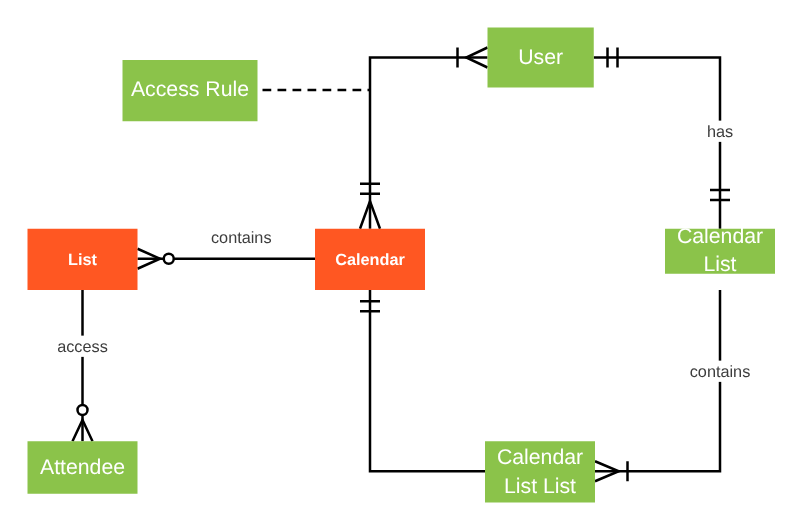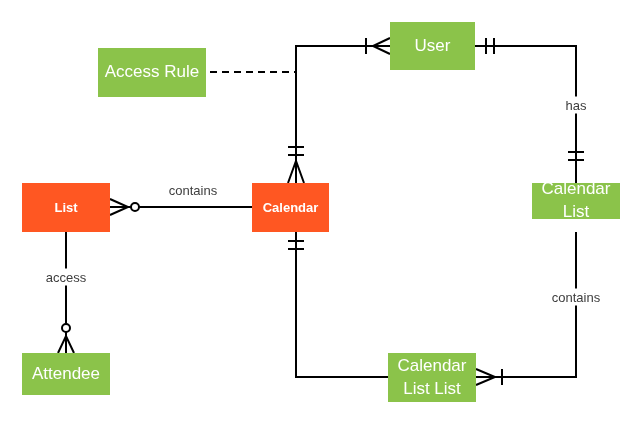--- a/index.html
+++ b/index.html
@@ -51,21 +51,21 @@
   </div>
 
   <div class="entity green" style="left:390px;top:22px;width:85px;height:48px">
     <span>User</span>
   </div>
 
   <div class="entity orange" style="left:22px;top:183px;width:88px;height:49px">
     <span>List</span>
   </div>
 
-  <div class="entity orange" style="left:252px;top:183px;width:77px;height:49px">
+  <div class="entity orange" style="left:252px;top:183px;width:88px;height:49px">
     <span>Calendar</span>
   </div>
 
   <div class="entity green" style="left:532px;top:183px;width:88px;height:36px">
     <span>Calendar List</span>
   </div>
 
   <div class="entity green" style="left:22px;top:353px;width:88px;height:42px">
     <span>Attendee</span>
   </div>

